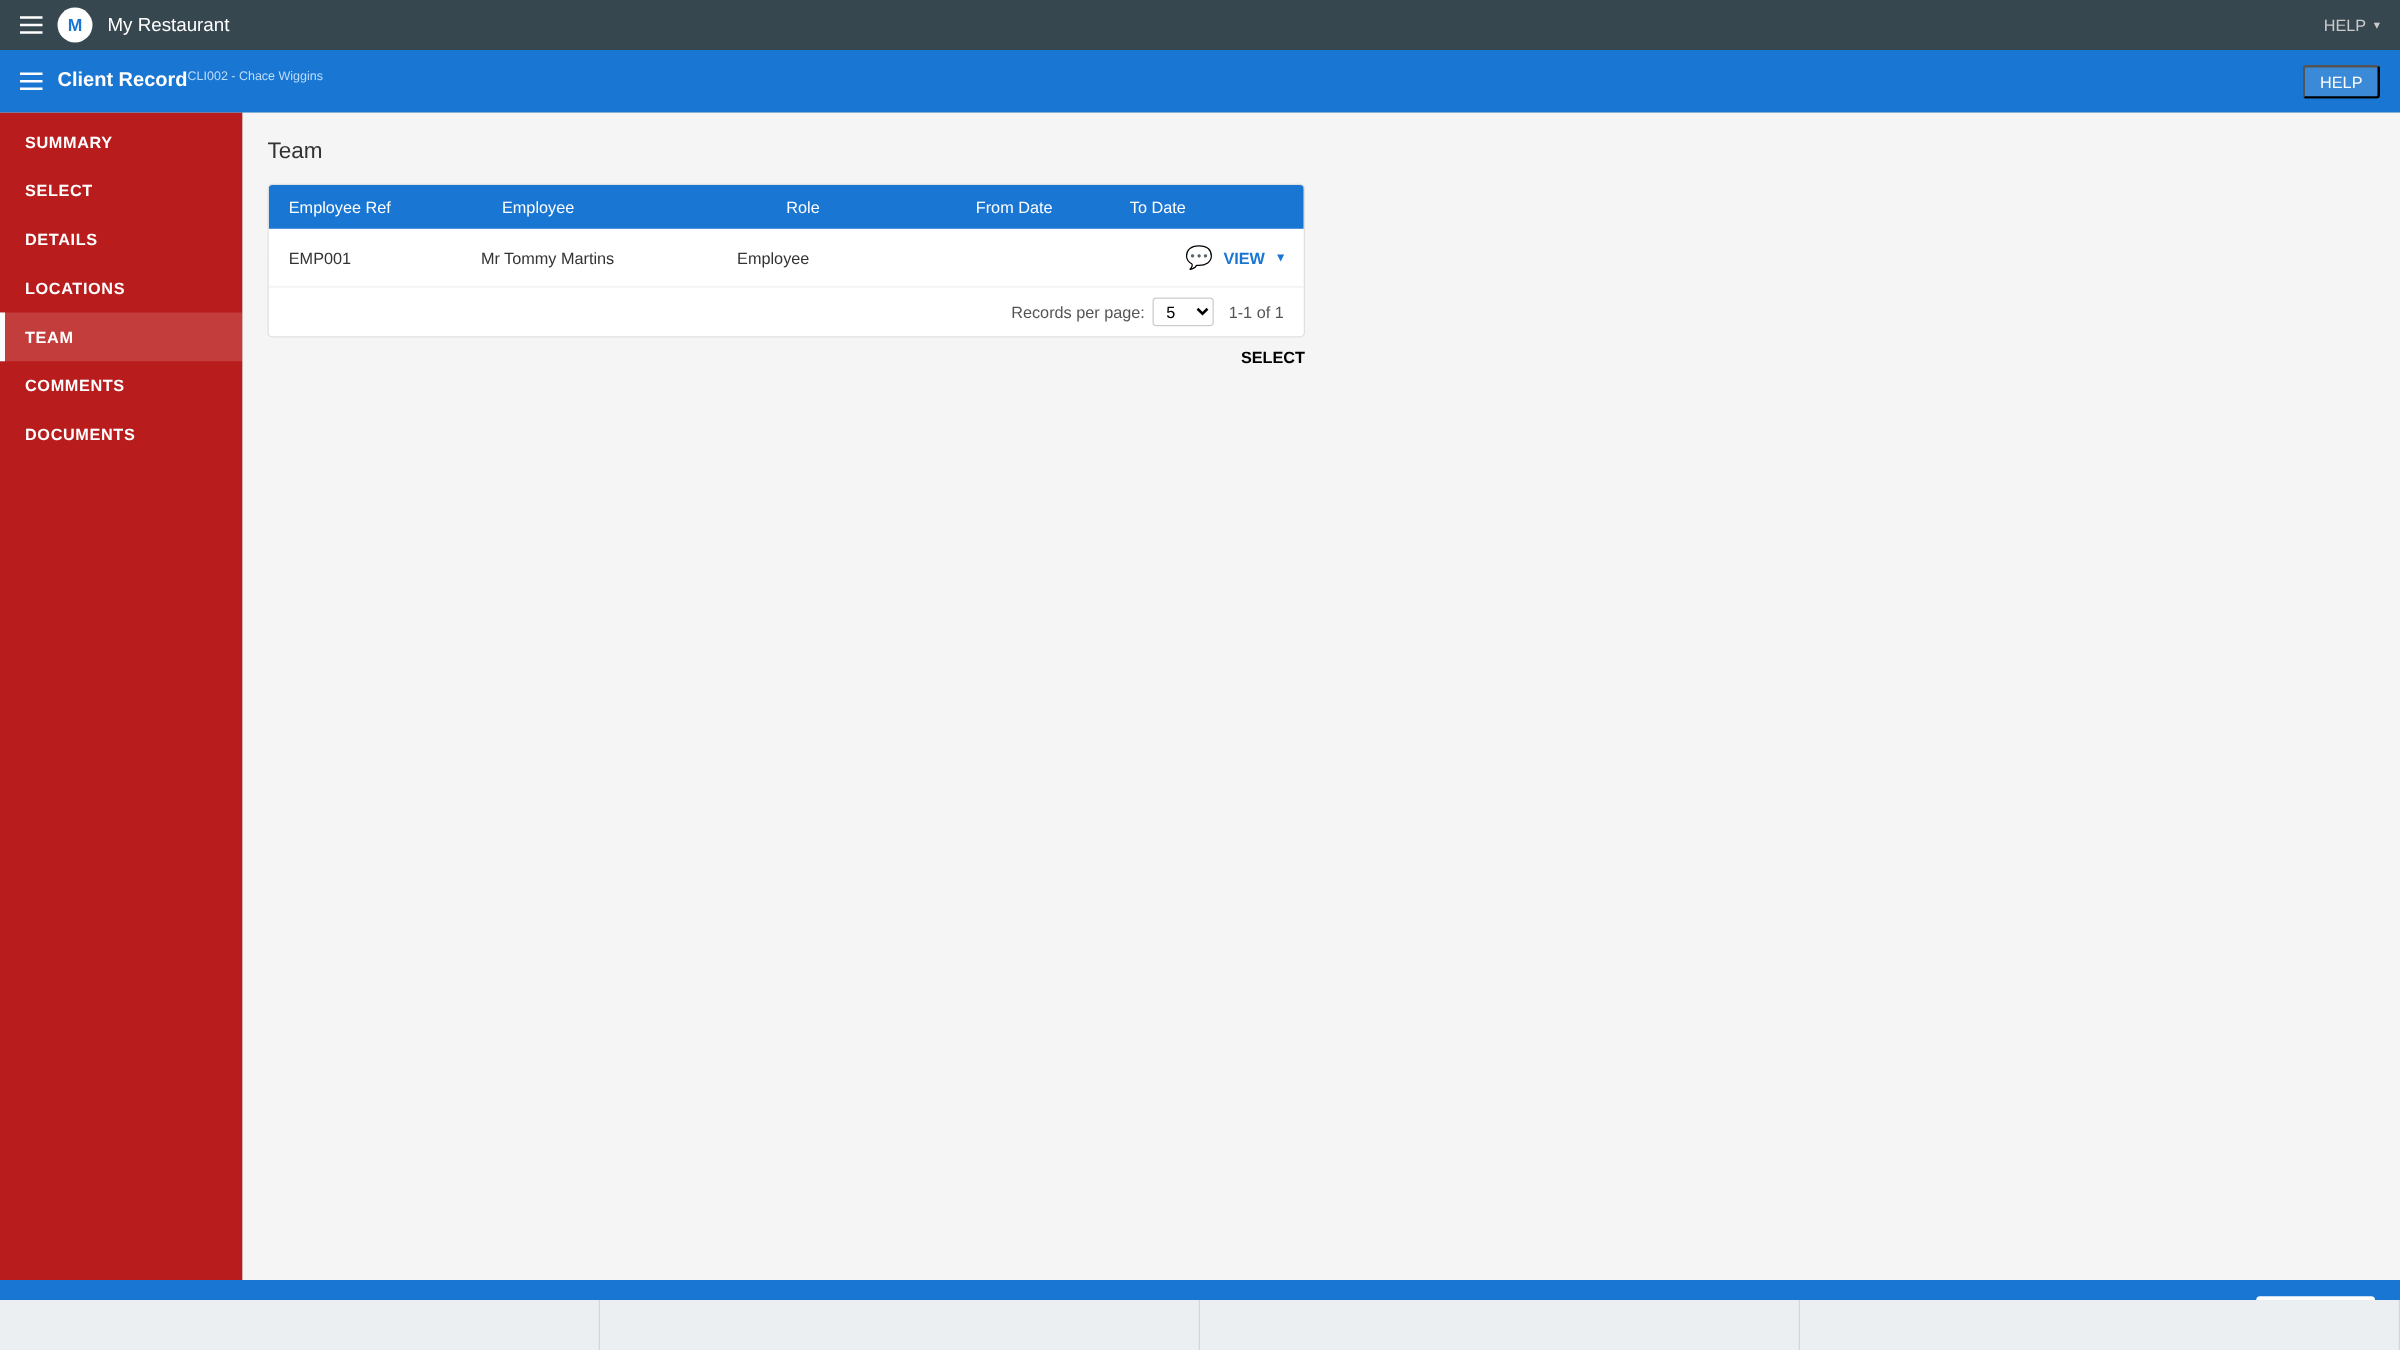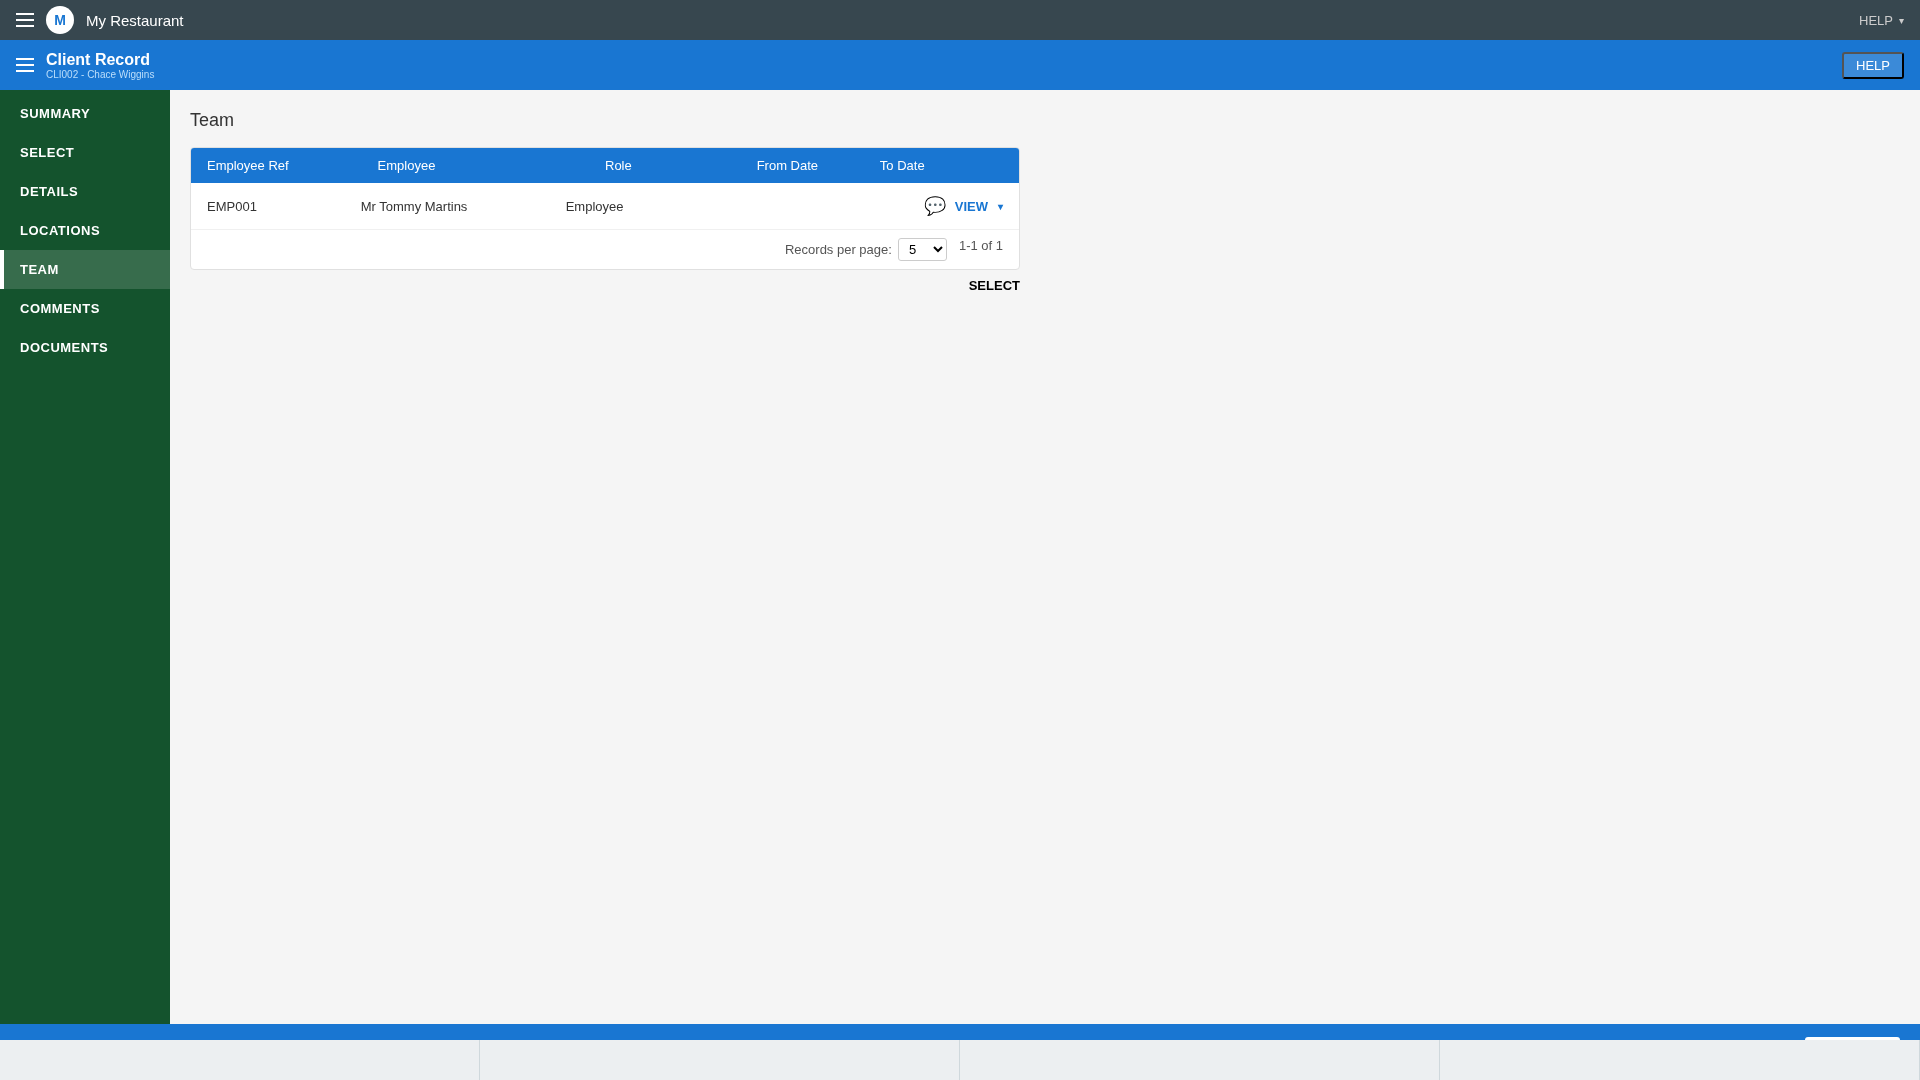--- a/index.html
+++ b/index.html
@@ -20,33 +20,33 @@
       display: flex; flex-direction: column;
     }
 
     
     .modal-header {
       background: #1976d2; display: flex; align-items: center; justify-content: space-between;
       padding: 0 16px; height: 50px; flex-shrink: 0;
     }
     .modal-header-left { display: flex; align-items: center; gap: 12px; }
     .modal-header-menu { color: #fff; font-size: 20px; cursor: pointer; }
-    .modal-header-title { display: flex; flex-direction: column; }
+    .modal-header-title { display: flex; flex-direction: row; }
     .modal-header-title-main { color: #fff; font-size: 16px; font-weight: 600; }
     .modal-header-title-sub { color: #bbdefb; font-size: 10px; }
     .modal-header-help { color: #fff; font-size: 13px; background: rgba(255,255,255,0.15); padding: 4px 12px; border-radius: 3px; cursor: pointer; }
 
     
     .modal-body {
       display: flex; flex: 1; overflow: hidden;
     }
 
     
     .sidebar {
-      background: #14532d; width: 170px; flex-shrink: 0; padding-top: 4px;
+      background: #b91c1c; width: 194px; flex-shrink: 0; padding-top: 4px;
     }
     .sidebar-item {
       display: flex; align-items: center; padding: 12px 16px;
       color: #fff; font-size: 13px; font-weight: 600; letter-spacing: 0.5px;
       cursor: pointer; border-left: 4px solid transparent;
     }
     .sidebar-item.active {
       background: rgba(255,255,255,0.15); border-left: 4px solid #fff;
     }
 
@@ -77,21 +77,21 @@
     .col-actions { flex: 1; }
 
     .table-row {
       display: flex; padding: 12px 16px; align-items: center;
       border-bottom: 1px solid #f0f0f0;
     }
     .table-row:last-child { border-bottom: none; }
     .table-cell { font-size: 13px; color: #333; }
 
     .table-footer {
-      display: flex; justify-content: flex-end; 
+      display: flex; justify-content: flex-end; align-items: center;
       padding: 8px 16px; gap: 12px; font-size: 13px; color: #555;
     }
     .records-per-page { display: flex; align-items: center; gap: 6px; }
     .per-page-select {
       border: 1px solid #ccc; border-radius: 3px; padding: 2px 6px;
       font-size: 13px; cursor: pointer; background: #fff;
     }
 
     
     .view-btn {

